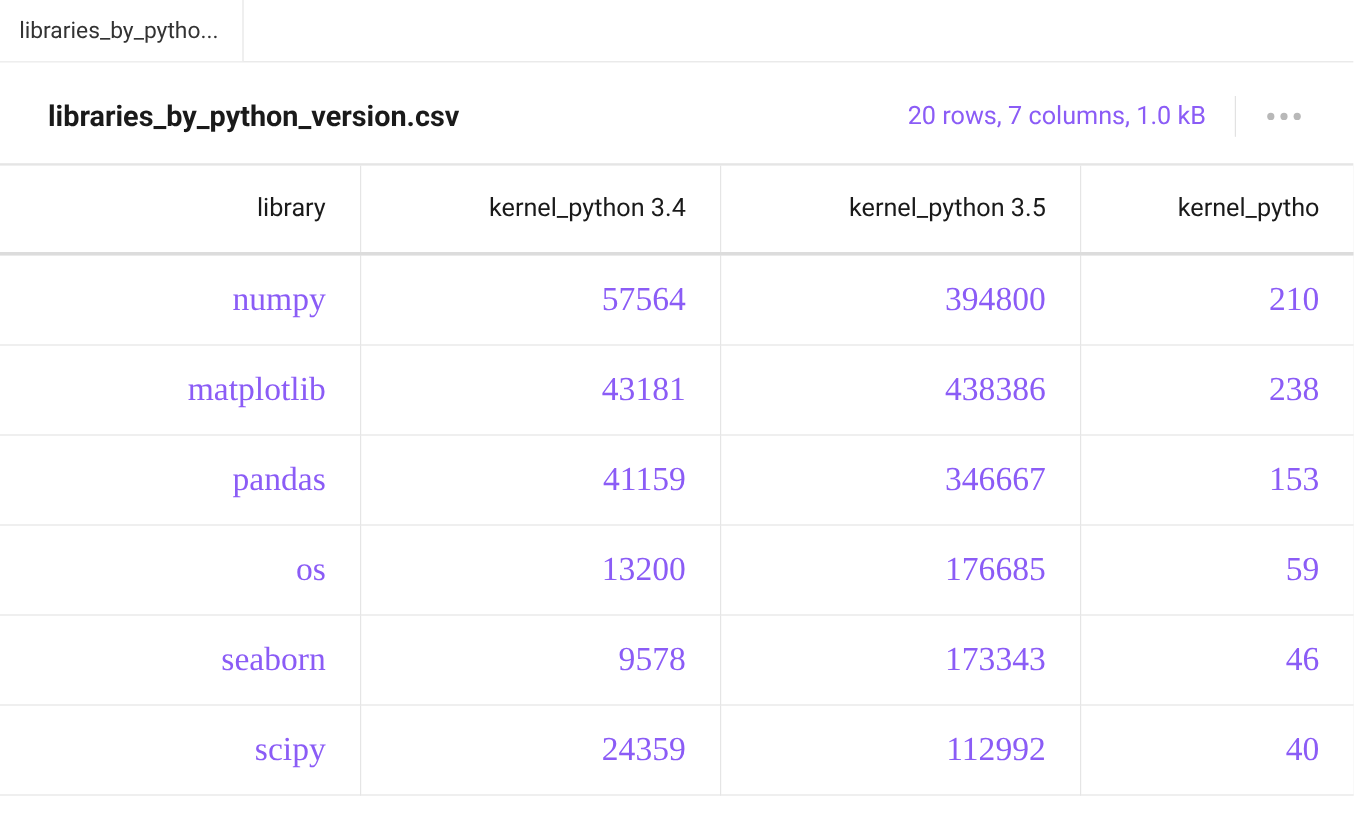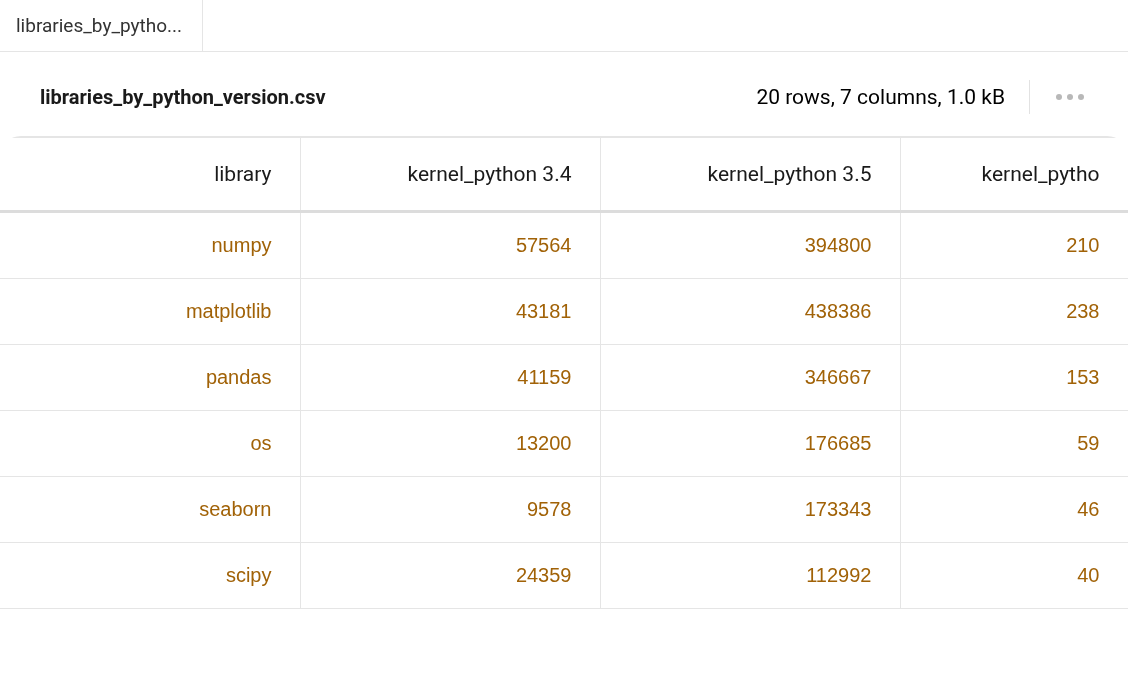--- a/index.html
+++ b/index.html
@@ -34,29 +34,29 @@
       white-space: nowrap;
     }
 
     .header {
       display: flex;
       align-items: center;
       padding: 28px 40px 22px 40px;
     }
 
     .page-title {
-      font-size: 20px;
+      font-size: 24px;
       font-weight: 700;
       color: #1a1a1a;
       flex: 1;
     }
 
     .meta {
       font-size: 21px;
-      color: #000000;
+      color: #8b5cf6;
       margin-right: 24px;
     }
 
     .separator {
       width: 1px;
       height: 34px;
       background: #e2e2e2;
       margin-right: 22px;
     }
 
@@ -70,21 +70,20 @@
 
     .dot {
       width: 6px;
       height: 6px;
       border-radius: 50%;
       background: #b8b8b8;
     }
 
     .table-wrap {
       border-top: 2px solid #e5e5e5;
-      border-radius: 21px;
     }
 
     table {
       border-collapse: collapse;
       width: 100%;
       table-layout: fixed;
     }
 
     th, td {
       text-align: right;
@@ -103,23 +102,23 @@
       background: #ffffff;
       padding-top: 24px;
       padding-bottom: 24px;
     }
 
     thead tr {
       border-bottom: 3px solid #dcdcdc;
     }
 
     td {
-      font-family: Liberation Sans, sans-serif;
-      font-size: 20px;
-      color: #a16207;
+      font-family: Liberation Serif, serif;
+      font-size: 28px;
+      color: #8b5cf6;
     }
 
     .col-0 { width: 300px; }
     .col-1 { width: 300px; }
     .col-2 { width: 300px; }
     .col-3 { width: 228px; }
   </style>
 </head>
 <body>
 

